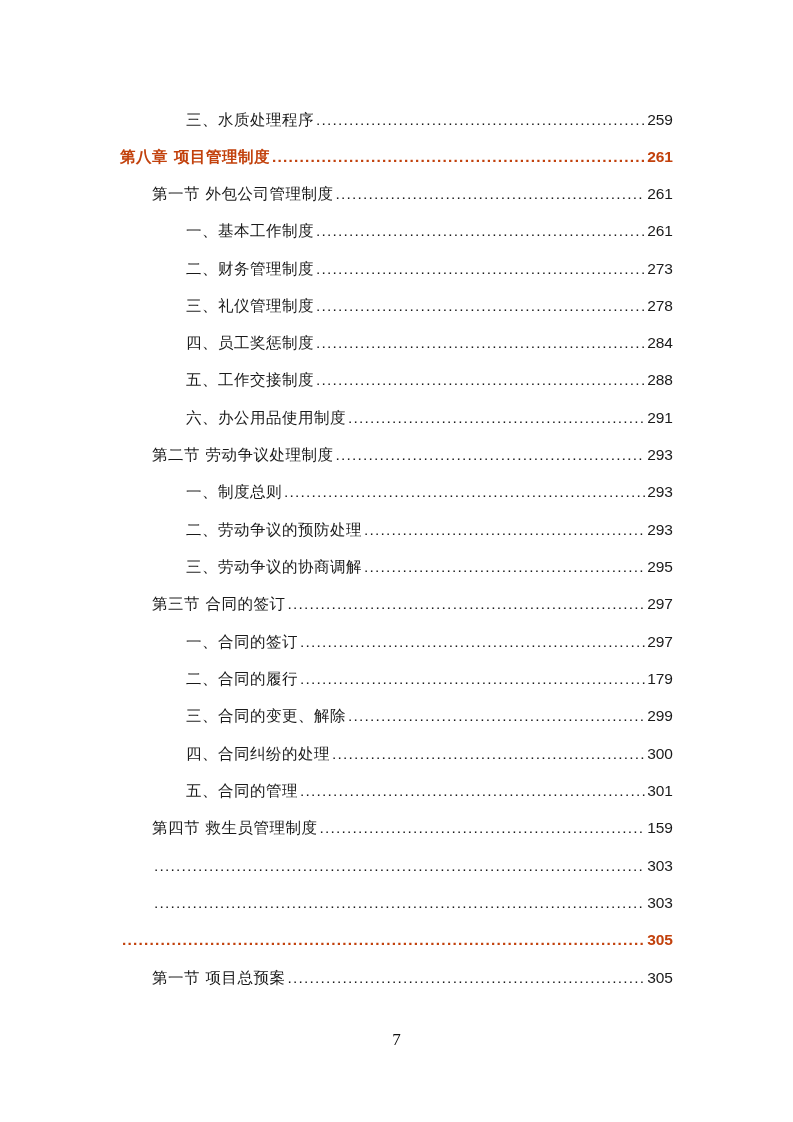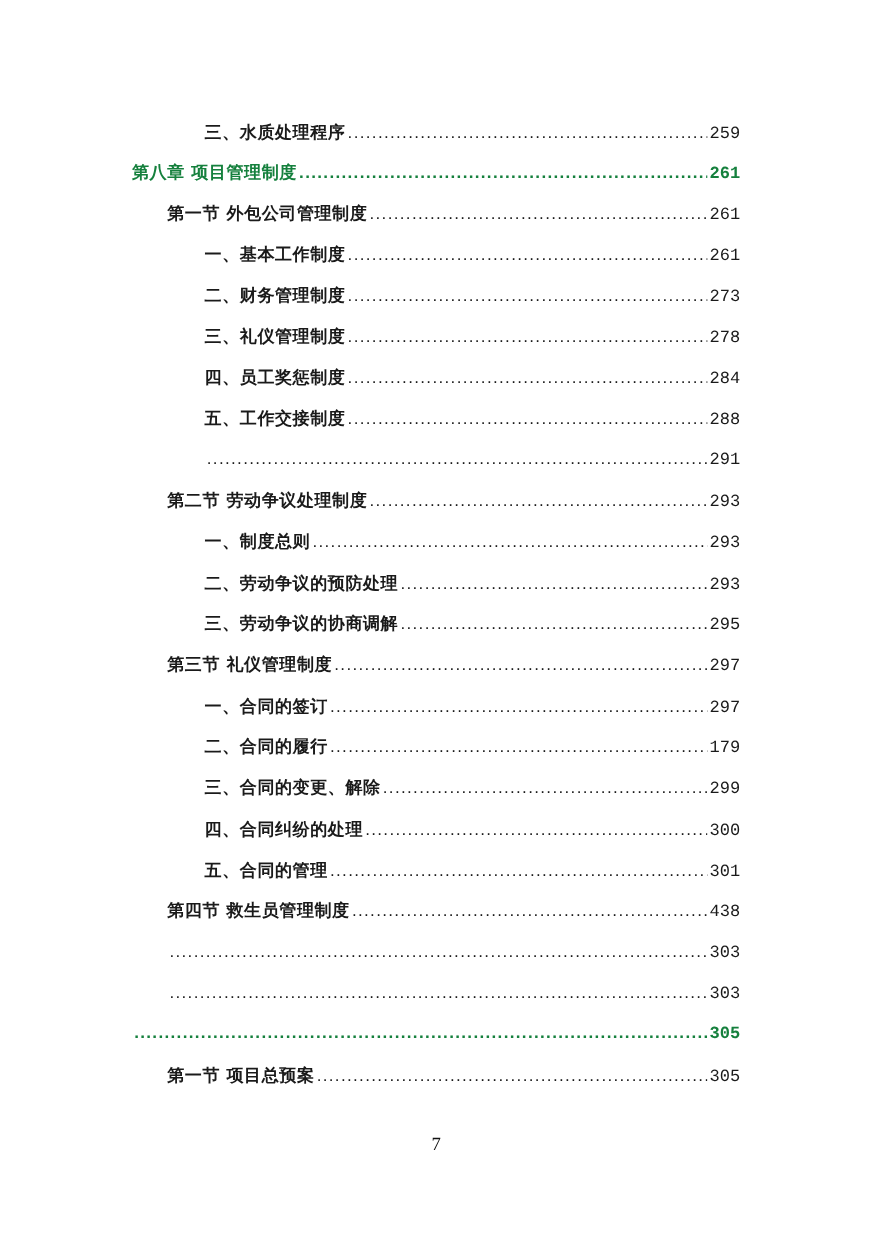--- a/index.html
+++ b/index.html
@@ -1,28 +1,28 @@
 <!DOCTYPE html>
 <html><head>
 <meta charset="utf-8">
 <style>
   html, body { margin: 0; padding: 0; background: #ffffff; }
   body { width: 793px; height: 1122px; position: relative; overflow: hidden;
          font-family: "DejaVu Sans", "Liberation Sans", sans-serif; color: #1a1a1a; }
   .toc { position: absolute; left: 0; top: 0; width: 793px; }
   .row { position: absolute; height: 24px; display: flex; align-items: baseline;
          font-size: 15.5px; line-height: 24px; right: 120px; }
-  .row.lvl-chapter { left: 120px; font-weight: bold; color: #15803d; }
+  .row.lvl-chapter { left: 120px; font-weight: bold; color: #c2410c; }
   .row.lvl-section { left: 152px; }
   .row.lvl-item { left: 186px; }
-  .row .title { white-space: nowrap; letter-spacing: 0.5px; font-weight: bold; }
+  .row .title { white-space: nowrap; letter-spacing: 0.5px; }
   .row .leader { flex: 1; overflow: hidden; white-space: nowrap; margin: 0 2px;
                  font-family: "Liberation Sans", sans-serif; letter-spacing: 1.2px; }
   .row .leader::after { content: "................................................................................................................................................................................"; }
-  .row .page { font-family: Liberation Mono, monospace; white-space: nowrap; }
+  .row .page { font-family: Liberation Sans, sans-serif; white-space: nowrap; }
   .footer-page { position: absolute; top: 1030px; left: 0; width: 793px; text-align: center;
                  font-family: "Liberation Serif", serif; font-size: 17px; color: #111; }
 </style>
 </head>
 <body>
 
 <div class="toc">
   <div class="row lvl-item" style="top:108px">
     <span class="title">三、水质处理程序</span>
     <span class="leader"></span>
@@ -57,20 +57,21 @@
     <span class="title">四、员工奖惩制度</span>
     <span class="leader"></span>
     <span class="page">284</span>
   </div>
   <div class="row lvl-item" style="top:368px">
     <span class="title">五、工作交接制度</span>
     <span class="leader"></span>
     <span class="page">288</span>
   </div>
   <div class="row lvl-item" style="top:406px">
+    <span class="title">六、办公用品使用制度</span>
     <span class="leader"></span>
     <span class="page">291</span>
   </div>
   <div class="row lvl-section" style="top:443px">
     <span class="title">第二节  劳动争议处理制度</span>
     <span class="leader"></span>
     <span class="page">293</span>
   </div>
   <div class="row lvl-item" style="top:480px">
     <span class="title">一、制度总则</span>
@@ -81,21 +82,21 @@
     <span class="title">二、劳动争议的预防处理</span>
     <span class="leader"></span>
     <span class="page">293</span>
   </div>
   <div class="row lvl-item" style="top:555px">
     <span class="title">三、劳动争议的协商调解</span>
     <span class="leader"></span>
     <span class="page">295</span>
   </div>
   <div class="row lvl-section" style="top:592px">
-    <span class="title">第三节  礼仪管理制度</span>
+    <span class="title">第三节  合同的签订</span>
     <span class="leader"></span>
     <span class="page">297</span>
   </div>
   <div class="row lvl-item" style="top:630px">
     <span class="title">一、合同的签订</span>
     <span class="leader"></span>
     <span class="page">297</span>
   </div>
   <div class="row lvl-item" style="top:667px">
     <span class="title">二、合同的履行</span>
@@ -113,21 +114,21 @@
     <span class="page">300</span>
   </div>
   <div class="row lvl-item" style="top:779px">
     <span class="title">五、合同的管理</span>
     <span class="leader"></span>
     <span class="page">301</span>
   </div>
   <div class="row lvl-section" style="top:816px">
     <span class="title">第四节  救生员管理制度</span>
     <span class="leader"></span>
-    <span class="page">438</span>
+    <span class="page">159</span>
   </div>
   <div class="row lvl-section" style="top:854px">
     <span class="leader"></span>
     <span class="page">303</span>
   </div>
   <div class="row lvl-section" style="top:891px">
     <span class="leader"></span>
     <span class="page">303</span>
   </div>
   <div class="row lvl-chapter" style="top:928px">

